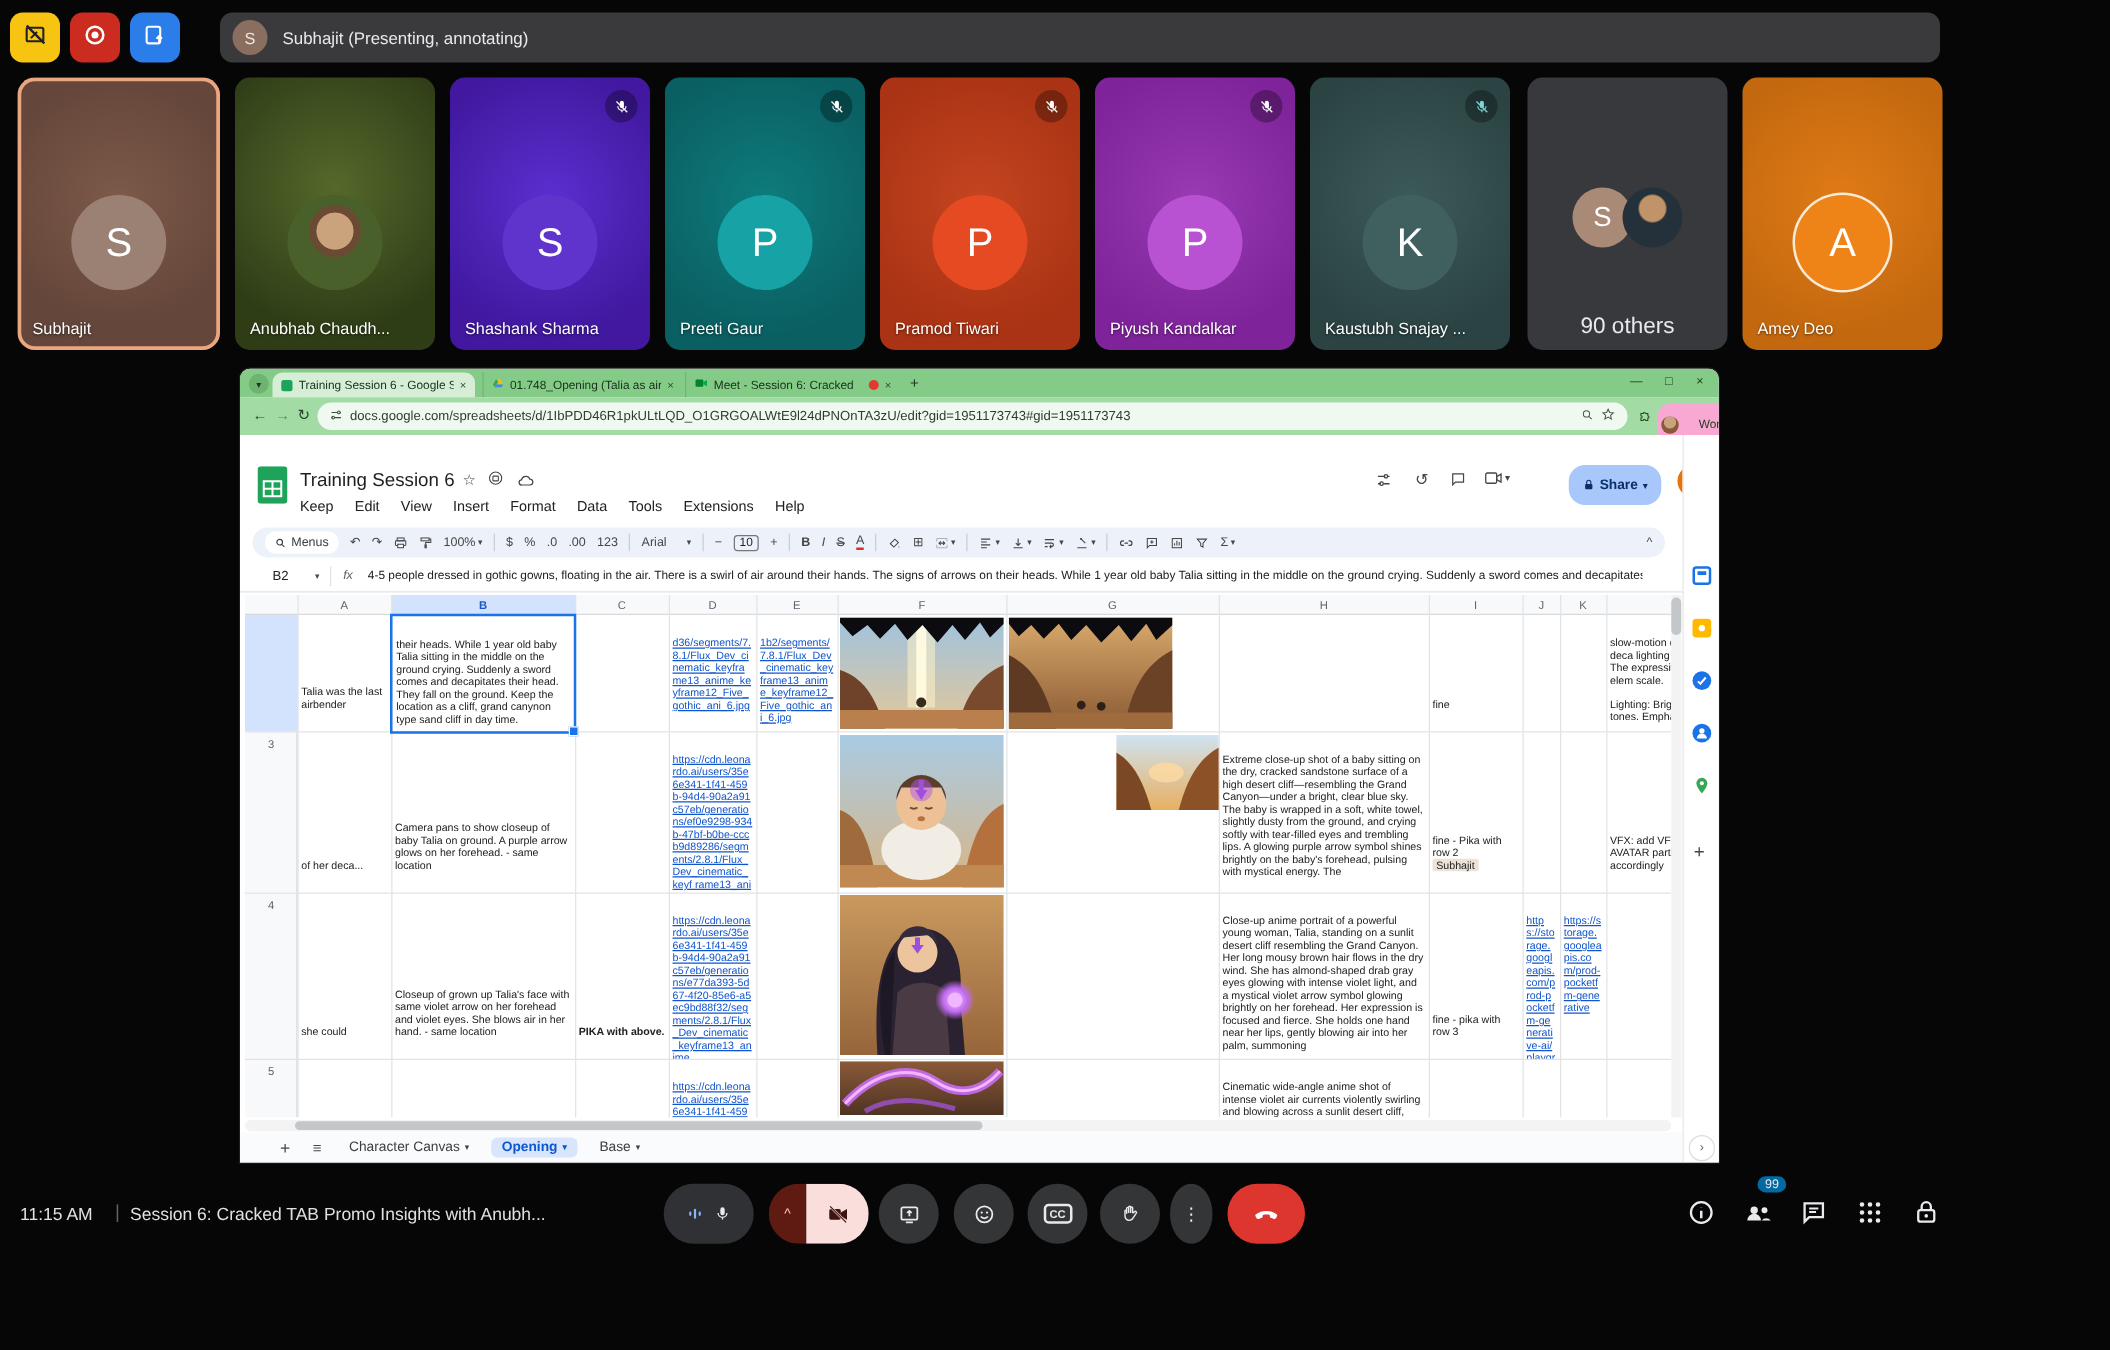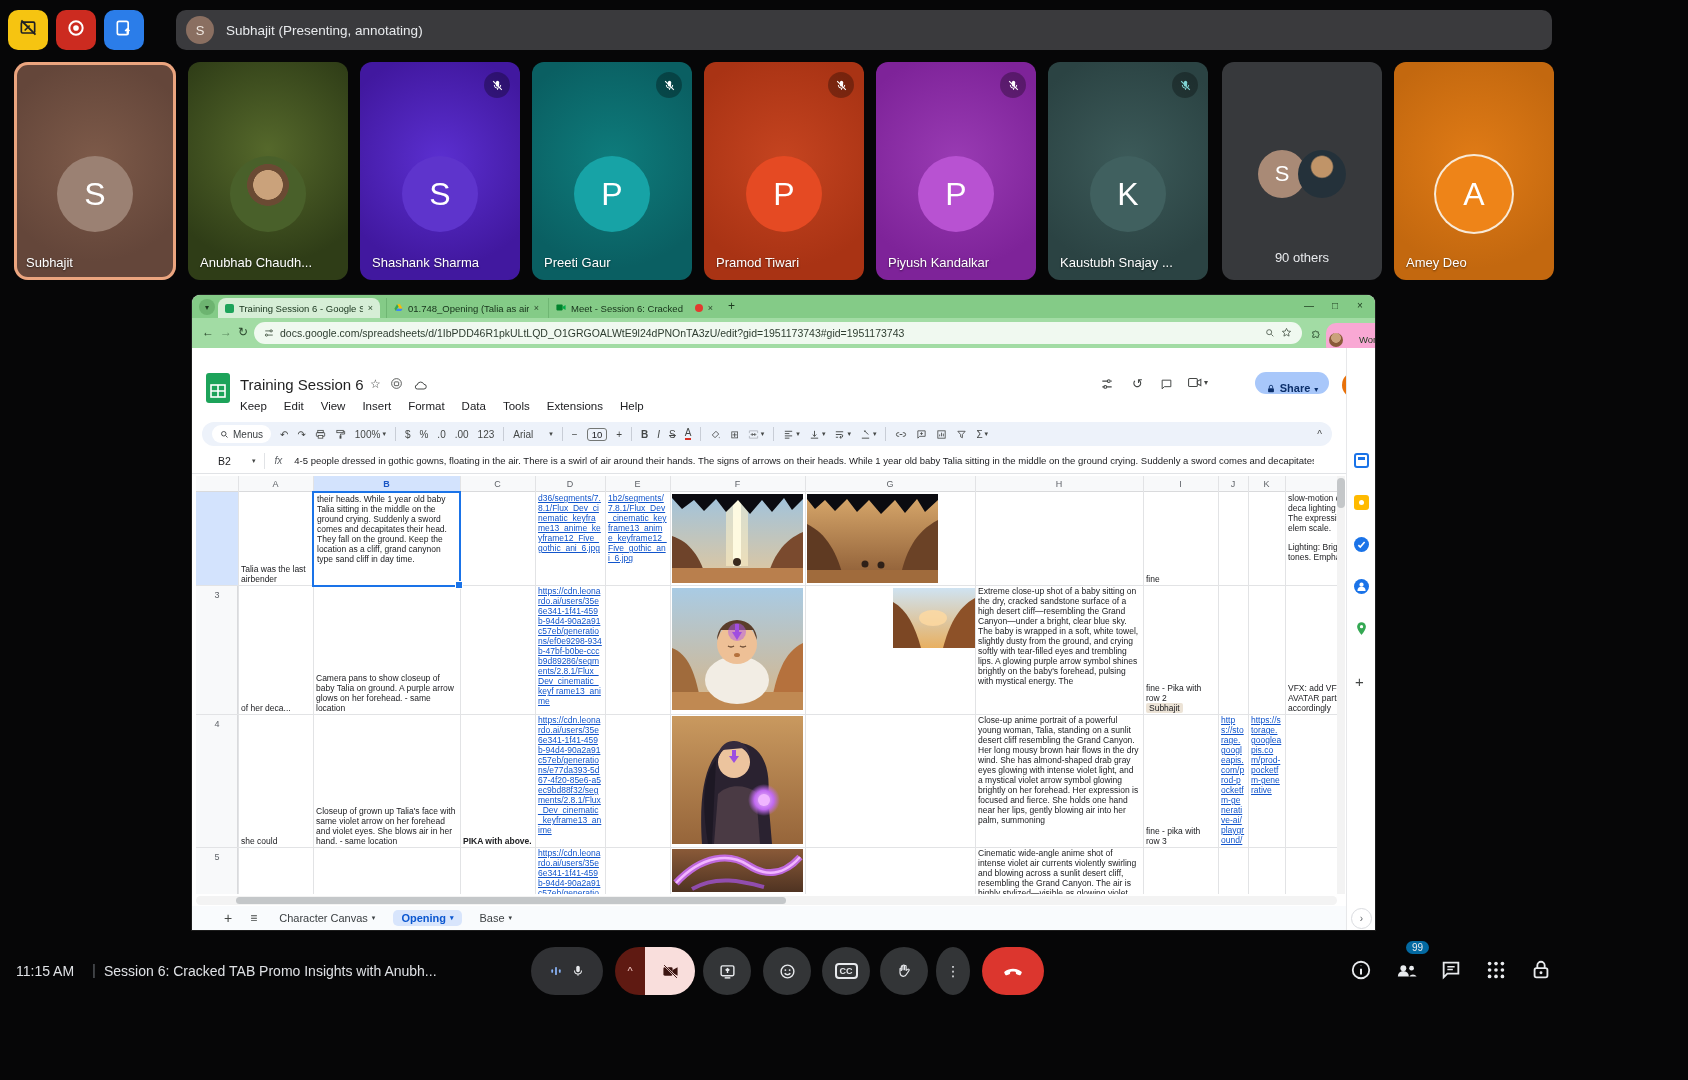--- a/index.html
+++ b/index.html
@@ -45,21 +45,21 @@
   .menus-pill{background:#fff;border-radius:9px;height:18px;display:inline-flex;align-items:center;gap:4px;
               padding:0 8px;color:#3c4043;}
   .fsize{border:1px solid #747775;border-radius:3px;padding:0 4px;font-size:9.5px;color:#202124;}
   .fbar{position:absolute;left:0;top:100px;width:1183px;height:26px;border-bottom:1px solid #e1e3e6;
         display:flex;align-items:center;box-sizing:border-box;padding-left:16px;}
   .gridwrap{position:absolute;left:4px;top:128px;width:1141px;height:418px;overflow:hidden;background:#fff;}
   .ghead{position:absolute;background:#f8f9fa;border-bottom:1px solid #d9dadc;font-size:9px;color:#5f6368;
          display:flex;align-items:center;justify-content:center;box-sizing:border-box;}
   .vln{position:absolute;top:0;width:1px;height:418px;background:#e2e3e5;}
   .hln{position:absolute;left:0;width:1141px;height:1px;background:#e2e3e5;}
-  .cell{position:absolute;font-size:8.5px;line-height:1.18;color:#202124;padding:1px 3px;
+  .cell{position:absolute;font-size:8.5px;line-height:1.18;color:#202124;padding:17px 3px;
         overflow:hidden;box-sizing:border-box;}
   .cb{display:flex;align-items:flex-end;}
   .cbc{display:flex;flex-direction:column;justify-content:flex-end;align-items:flex-start;}
   .lnk{color:#1155cc;text-decoration:underline;word-break:break-all;}
   .bold{font-weight:bold;}
   .rownum{position:absolute;left:0;width:42px;font-size:9px;color:#5f6368;display:flex;
           justify-content:center;padding-top:5px;box-sizing:border-box;}
   .sel{background:#d3e3fd !important;color:#1a56c4;}
   .cimg{position:absolute;}
   .sheettab{font-size:11px;color:#3c4043;display:inline-flex;align-items:center;gap:4px;margin-right:18px;}
@@ -180,21 +180,21 @@
       </div>
     <div class="av" style="background:#40605f;">K</div>
     <div class="tname">Kaustubh Snajay ...</div>
   </div>
 
   <div class="tile" style="left:1222px;background:#37393c;">
     <div class="abs" style="left:50%;top:88px;transform:translateX(-50%);display:flex;">
       <div style="width:48px;height:48px;border-radius:50%;background:#a98a76;color:#fff;display:flex;align-items:center;justify-content:center;font-size:22px;">S</div>
       <div style="width:48px;height:48px;border-radius:50%;margin-left:-8px;background:radial-gradient(circle at 50% 35%, #c09468 0 26%, #24313a 30% 100%);"></div>
     </div>
-    <div class="abs" style="left:0;top:188px;width:100%;text-align:center;color:#e8eaed;font-size:13px;">90 others</div>
+    <div class="abs" style="left:0;top:188px;width:100%;text-align:center;color:#e8eaed;font-size:18px;">90 others</div>
   </div>
 
   <div class="tile" style="left:1394px;background:radial-gradient(circle at 50% 45%, #e07b16 0%, #c3680f 75%);">
     <div class="av" style="background:#ee8418;box-shadow:0 0 0 2px #f8ead8;">A</div>
     <div class="tname">Amey Deo</div>
   </div>
 
   <div class="browser">
 
     <div class="tabstrip">
@@ -284,21 +284,21 @@
       <div class="abs" style="left:968px;top:29px;"><svg width="13" height="13" viewBox="0 0 24 24">
             <path d="M4 4h16v12H8l-4 4z" fill="none" stroke="#444746" stroke-width="1.8"></path>
           </svg></div>
       <div class="abs" style="left:996px;top:29px;display:flex;align-items:center;gap:2px;">
           <svg width="14" height="11" viewBox="0 0 24 18">
             <rect x="1" y="2" width="15" height="14" rx="2" fill="none" stroke="#444746" stroke-width="1.8"></rect>
             <path d="M16 7l6-3.5v11L16 11z" fill="none" stroke="#444746" stroke-width="1.8"></path>
           </svg>
           <span style="font-size:8px;color:#444746;">▾</span>
         </div>
-      <div class="abs" style="left:1063px;top:24px;width:74px;height:22px;background:#a8c7fa;border-radius:13px;display:flex;align-items:flex-end;justify-content:center;gap:4px;">
+      <div class="abs" style="left:1063px;top:24px;width:74px;height:32px;background:#a8c7fa;border-radius:13px;display:flex;align-items:center;justify-content:center;gap:4px;">
         <svg width="10" height="10" viewBox="0 0 24 24">
             <rect x="5" y="10" width="14" height="10" rx="2" fill="#0b2f6b"></rect>
             <path d="M8 10V7a4 4 0 0 1 8 0v3" fill="none" stroke="#0b2f6b" stroke-width="2"></path>
           </svg>
         <span style="font-size:11px;color:#0b2f6b;font-weight:bold;">Share</span>
         <span style="font-size:8px;color:#0b2f6b;">▾</span>
       </div>
       <div class="abs" style="left:1150px;top:24px;width:26px;height:26px;border-radius:50%;background:#e8710a;color:#fff;display:flex;align-items:center;justify-content:center;font-size:12px;">S</div>
 
       <div class="abs" style="left:48px;top:52px;display:flex;">

